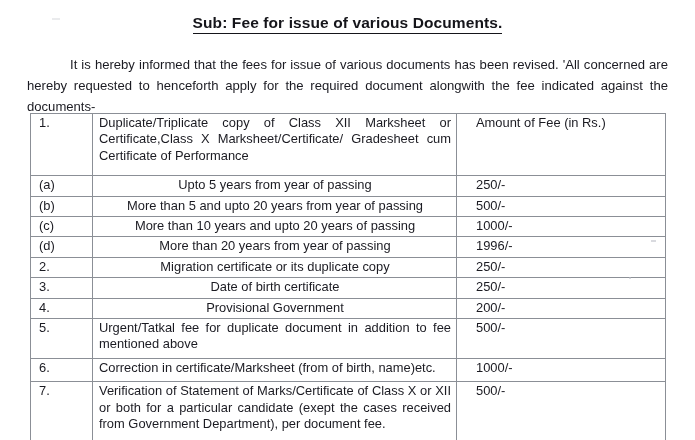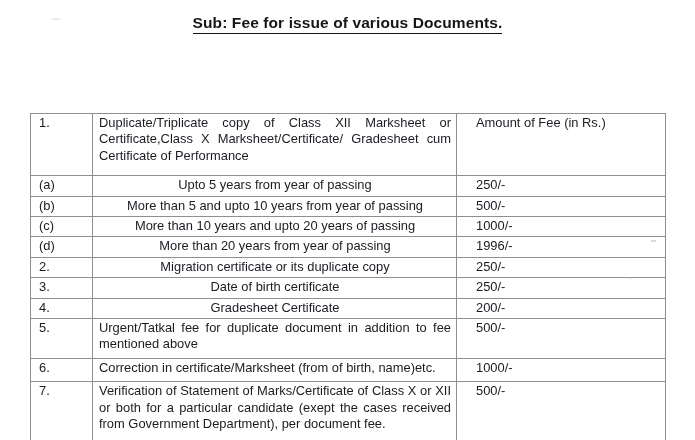--- a/index.html
+++ b/index.html
@@ -110,20 +110,21 @@
 </style>
 </head>
 <body>
 
 <div class="page">
 
   <div class="heading-wrap">
     <div class="heading">Sub: Fee for issue of various Documents.</div>
   </div>
 
+  <p class="intro"><span class="indent"></span><span>It is hereby informed that the fees for issue of various documents has been revised. 'All concerned are hereby requested to henceforth apply for the required document alongwith the fee indicated against the documents-</span></p>
 
   <table class="fee-table">
     <colgroup>
       <col class="col-sn">
       <col class="col-desc">
       <col class="col-fee">
     </colgroup>
     <tbody>
 
       <tr class="r-head">
@@ -133,21 +134,21 @@
       </tr>
 
       <tr>
         <td class="sn">(a)</td>
         <td class="desc nojust">Upto 5 years from year of passing</td>
         <td class="fee">250/-</td>
       </tr>
 
       <tr>
         <td class="sn">(b)</td>
-        <td class="desc nojust">More than 5 and upto 10 years from year of passing</td>
+        <td class="desc nojust">More than 5 and upto 20 years from year of passing</td>
         <td class="fee">500/-</td>
       </tr>
 
       <tr>
         <td class="sn">(c)</td>
         <td class="desc nojust">More than 10 years and upto 20  years of passing</td>
         <td class="fee">1000/-</td>
       </tr>
 
       <tr>
@@ -163,21 +164,21 @@
       </tr>
 
       <tr>
         <td class="sn">3.</td>
         <td class="desc nojust">Date of birth certificate</td>
         <td class="fee">250/-</td>
       </tr>
 
       <tr>
         <td class="sn">4.</td>
-        <td class="desc nojust">Gradesheet Certificate</td>
+        <td class="desc nojust">Provisional Government</td>
         <td class="fee">200/-</td>
       </tr>
 
       <tr class="r-two">
         <td class="sn">5.</td>
         <td class="desc">Urgent/Tatkal fee for duplicate document in addition to fee mentioned above</td>
         <td class="fee">500/-</td>
       </tr>
 
       <tr class="r-two">

